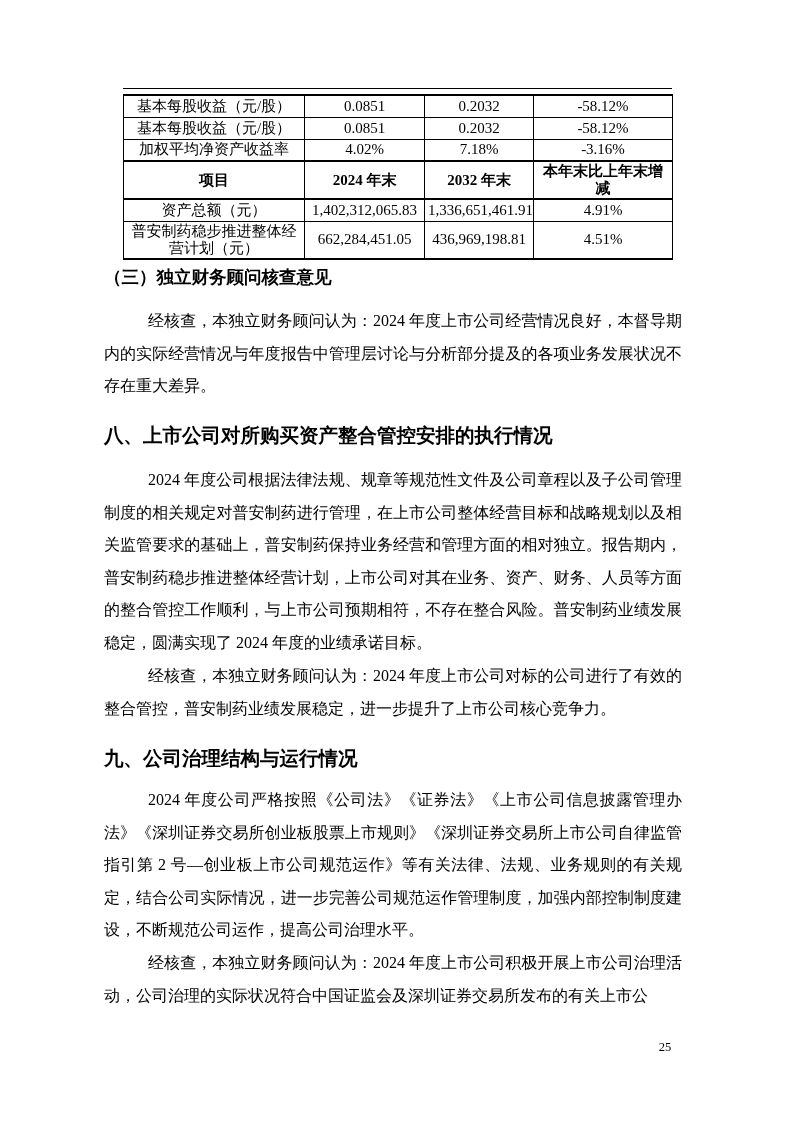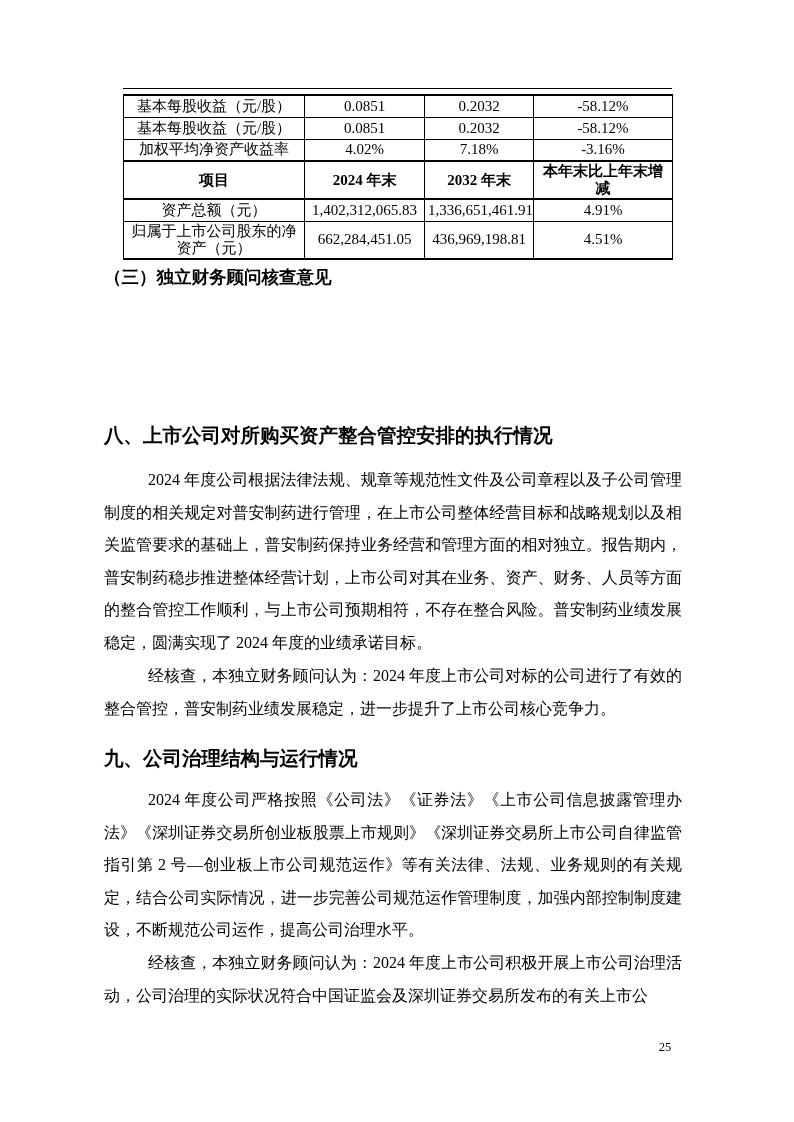--- a/index.html
+++ b/index.html
@@ -125,32 +125,33 @@
         <td>2032 年末</td>
         <td>本年末比上年末增减</td>
       </tr>
       <tr>
         <td>资产总额（元）</td>
         <td>1,402,312,065.83</td>
         <td>1,336,651,461.91</td>
         <td>4.91%</td>
       </tr>
       <tr class="tall">
-        <td>归属于上市公司股东的净资产（元）</td>
+        <td>普安制药稳步推进整体经营计划（元）</td>
         <td>662,284,451.05</td>
         <td>436,969,198.81</td>
         <td>4.51%</td>
       </tr>
     </tbody>
   </table>
 
   <div class="rule-thin rule-bottom"></div>
 
   <div class="h-sub" style="top:266px">（三）独立财务顾问核查意见</div>
 
+  <div class="para" style="top:305px">经核查，本独立财务顾问认为：2024 年度上市公司经营情况良好，本督导期内的实际经营情况与年度报告中管理层讨论与分析部分提及的各项业务发展状况不存在重大差异。</div>
 
   <div class="h-main" style="top:423px">八、上市公司对所购买资产整合管控安排的执行情况</div>
 
   <div class="para" style="top:464px">2024 年度公司根据法律法规、规章等规范性文件及公司章程以及子公司管理制度的相关规定对普安制药进行管理，在上市公司整体经营目标和战略规划以及相关监管要求的基础上，普安制药保持业务经营和管理方面的相对独立。报告期内，普安制药稳步推进整体经营计划，上市公司对其在业务、资产、财务、人员等方面的整合管控工作顺利，与上市公司预期相符，不存在整合风险。普安制药业绩发展稳定，圆满实现了 2024 年度的业绩承诺目标。</div>
 
   <div class="para" style="top:660px">经核查，本独立财务顾问认为：2024 年度上市公司对标的公司进行了有效的整合管控，普安制药业绩发展稳定，进一步提升了上市公司核心竞争力。</div>
 
   <div class="h-main" style="top:746px">九、公司治理结构与运行情况</div>
 
   <div class="para" style="top:784px">2024 年度公司严格按照《公司法》《证券法》《上市公司信息披露管理办法》《深圳证券交易所创业板股票上市规则》《深圳证券交易所上市公司自律监管指引第 2 号—创业板上市公司规范运作》等有关法律、法规、业务规则的有关规定，结合公司实际情况，进一步完善公司规范运作管理制度，加强内部控制制度建设，不断规范公司运作，提高公司治理水平。</div>

